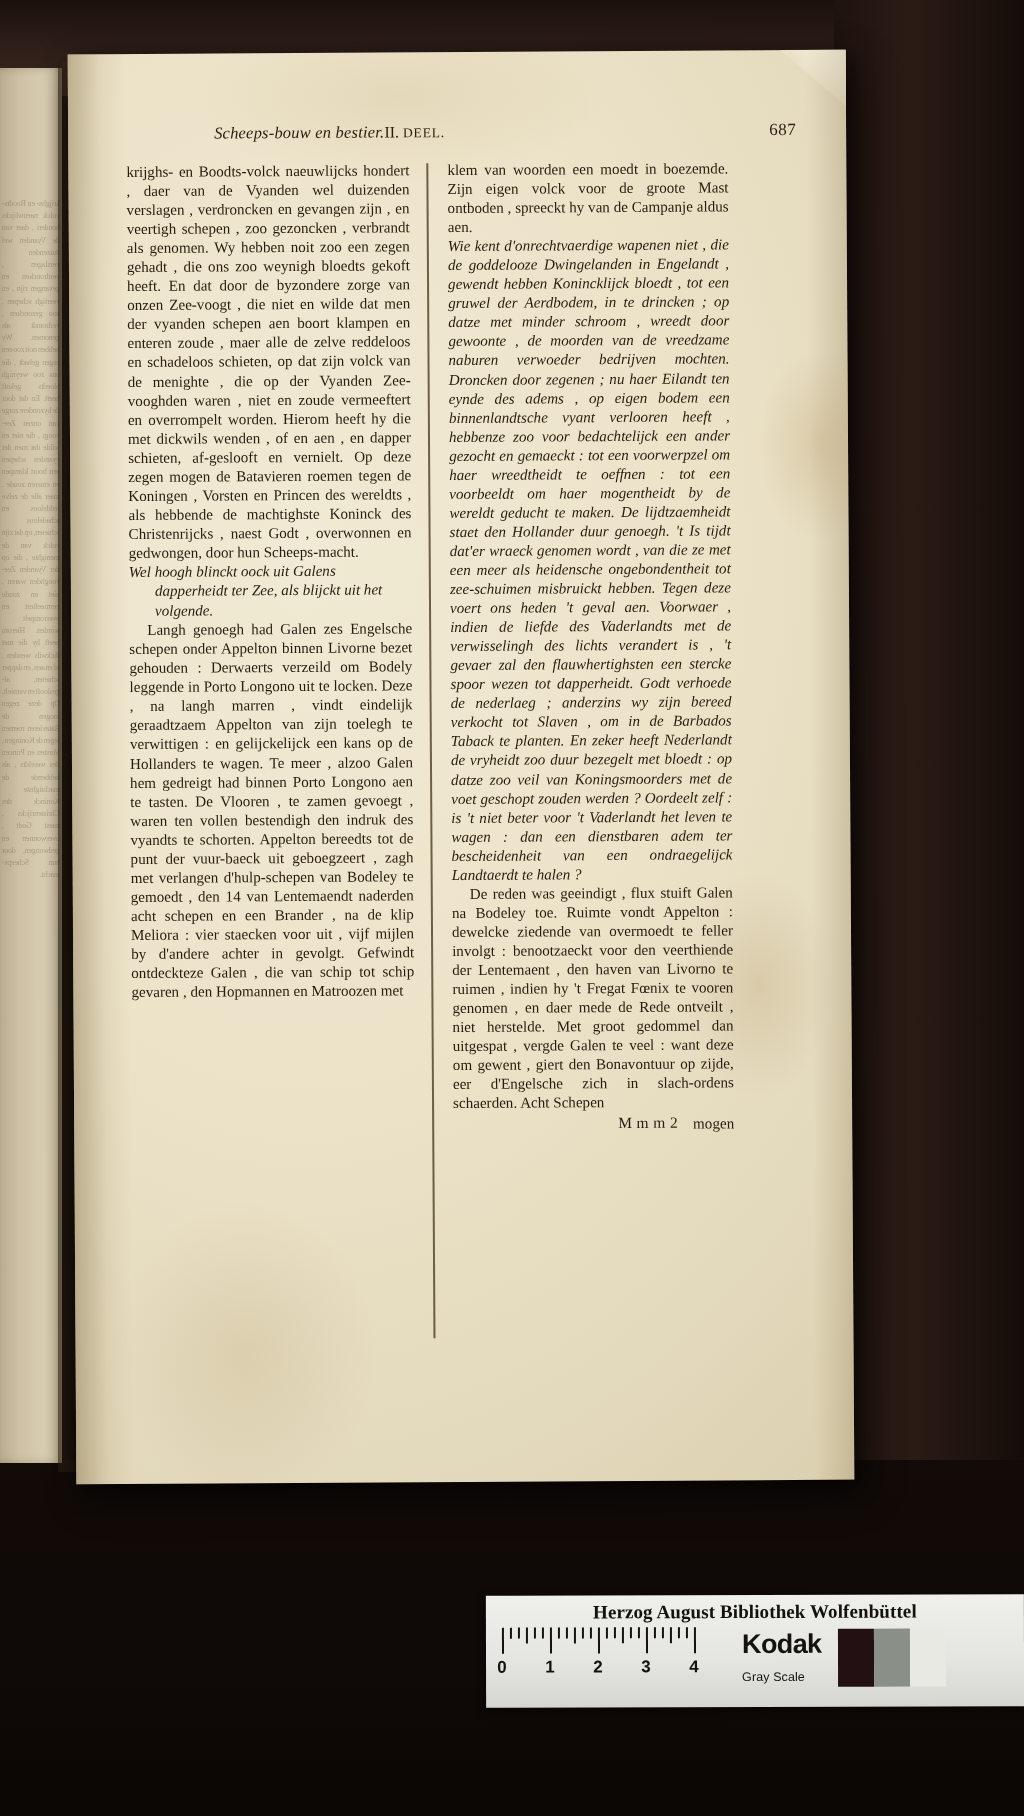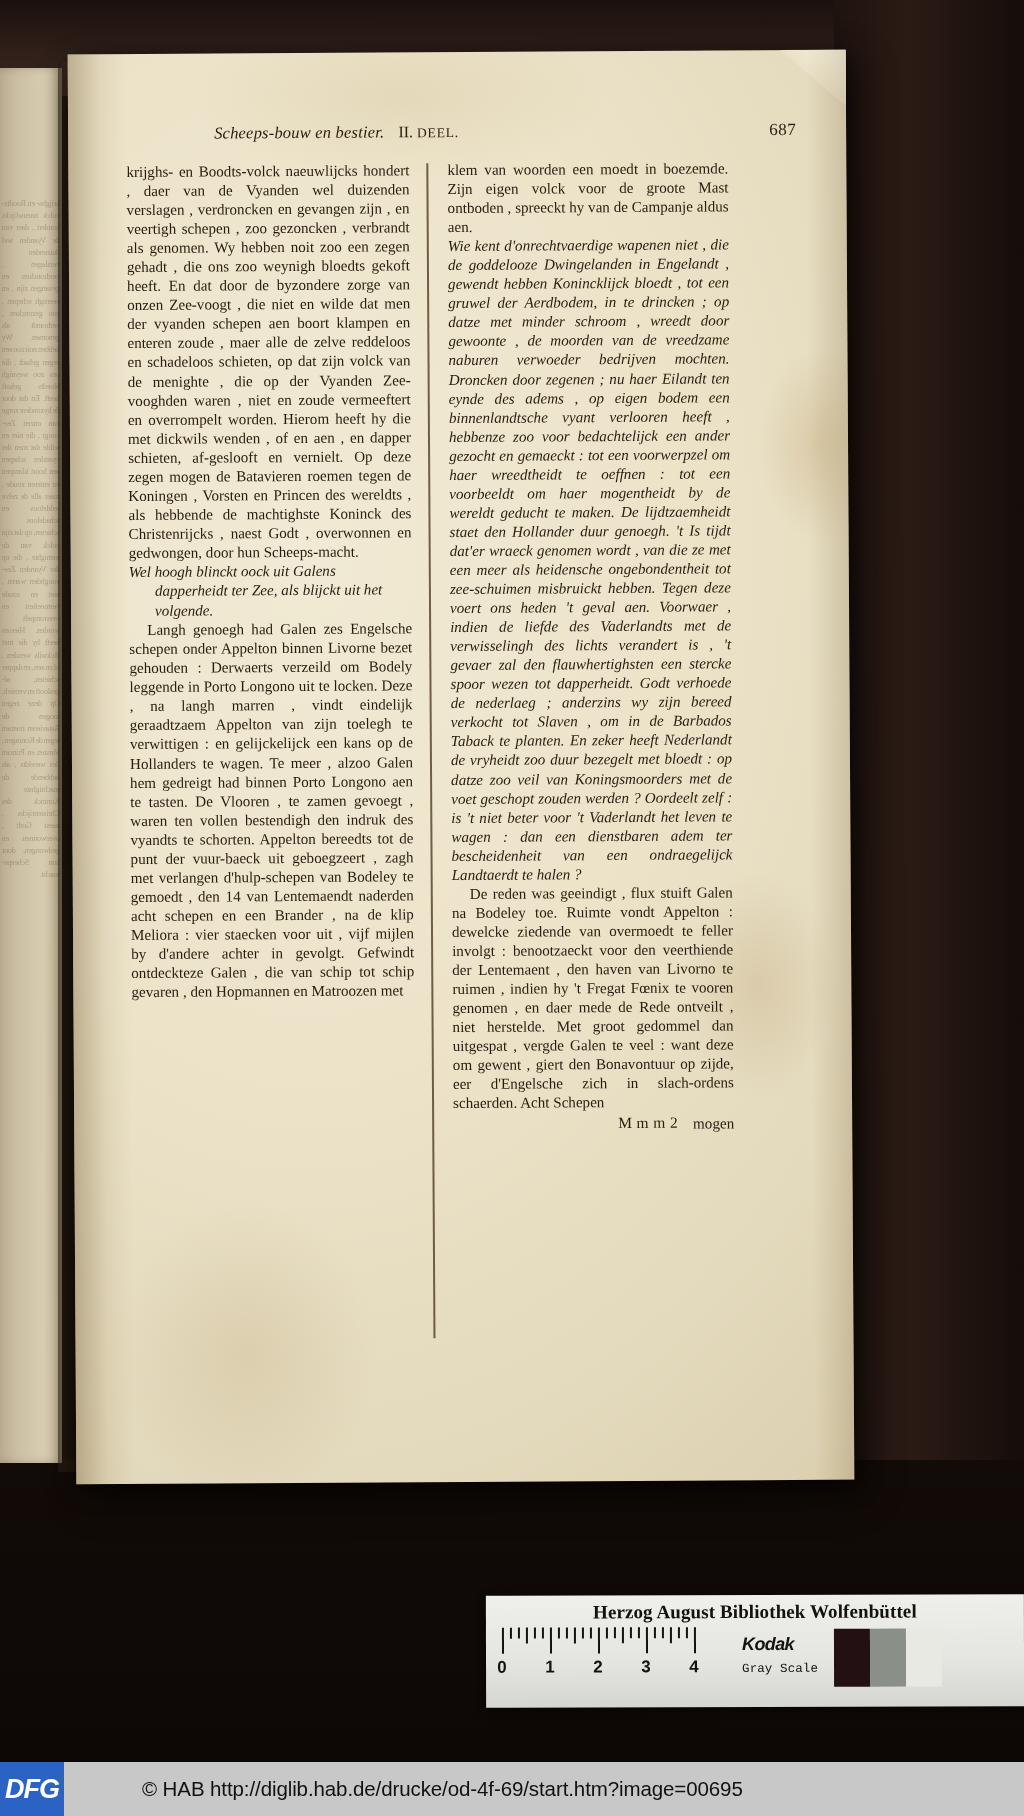--- a/index.html
+++ b/index.html
@@ -132,21 +132,20 @@
     margin-bottom: 13px;
     padding-left: 88px;
   }
   #rh-title {
     font-style: italic;
     font-size: 16.5px;
     letter-spacing: .2px;
     color: #2a1d10;
   }
   #rh-part {
-    margin-left: 14px;
     font-size: 16px;
     color: #2a1d10;
   }
   #rh-part .smallcaps { font-size: 13.5px; letter-spacing: .8px; }
   #rh-folio {
     margin-left: auto;
     font-size: 17px;
     letter-spacing: .5px;
     color: #2a1d10;
   }
@@ -246,32 +245,31 @@
     font-family: "Liberation Sans", sans-serif;
     font-weight: bold;
     font-size: 17px;
     color: #14110e;
   }
   #ruler-nums span { position: absolute; top: 0; transform: translateX(-50%); }
   #kodak-block { padding-top: 4px; }
   #kodak-word {
     font-family: "Liberation Sans", sans-serif;
     font-weight: bold;
-    font-size: 18px;
+    font-size: 27px;
     letter-spacing: -0.6px;
     color: #16130f;
     line-height: 27px;
-    font-style: italic;
   }
   #kodak-sub {
-    font-family: Liberation Mono, monospace;
+    font-family: Liberation Sans, sans-serif;
     font-size: 12.5px;
     color: #16130f;
     letter-spacing: .1px;
-    margin-top: 4px;
+    margin-top: 12px;
   }
   #patches { display: flex; margin-left: 6px; margin-top: 2px; }
   #patches div { width: 36px; height: 58px; }
 
   
   #footer {
     position: absolute;
     left: 0; bottom: 0;
     width: 1024px; height: 54px;
     background: #c8c8c8;
@@ -414,18 +412,14 @@
       </div>
 
       <div id="patches">
         <div style="background:#221012;"></div>
         <div style="background:#8a8f87;"></div>
         <div style="background:#e9e9e4;"></div>
       </div>
     </div>
   </div>
 
-  <div id="footer">
-    <div id="dfg-logo">DFG</div>
-    <div id="footer-text">© HAB http://diglib.hab.de/drucke/od-4f-69/start.htm?image=00695</div>
-  </div>
 
 </div>
 
 </body></html>

